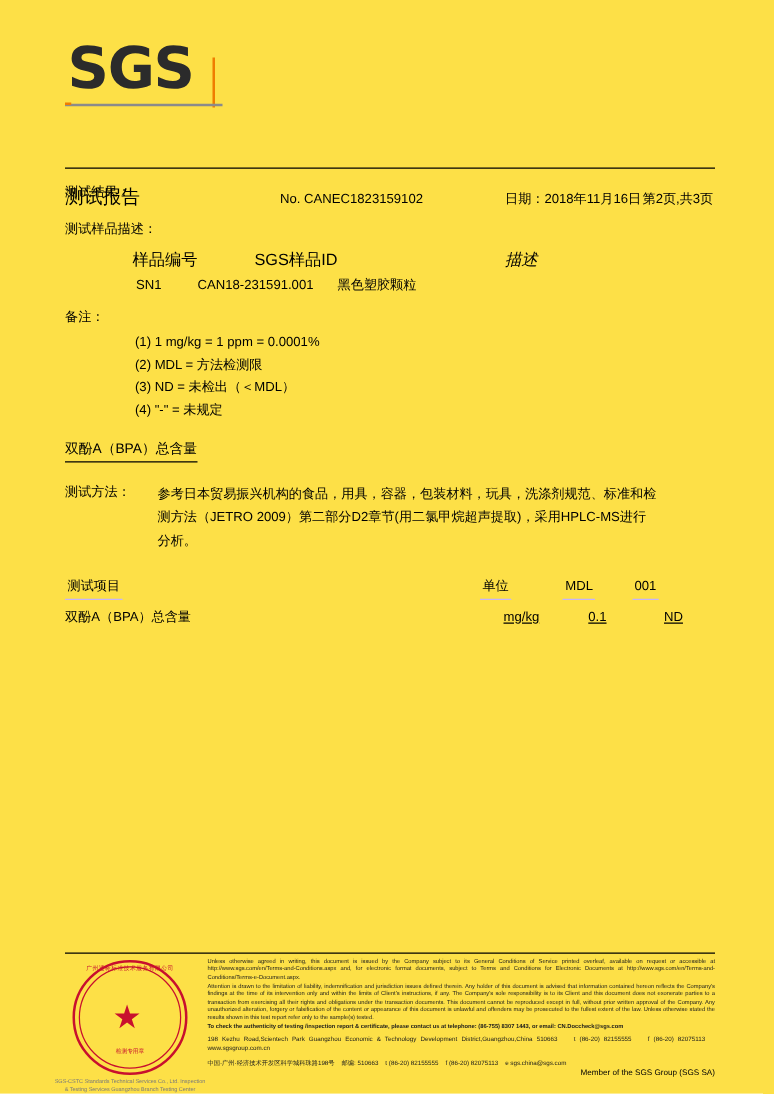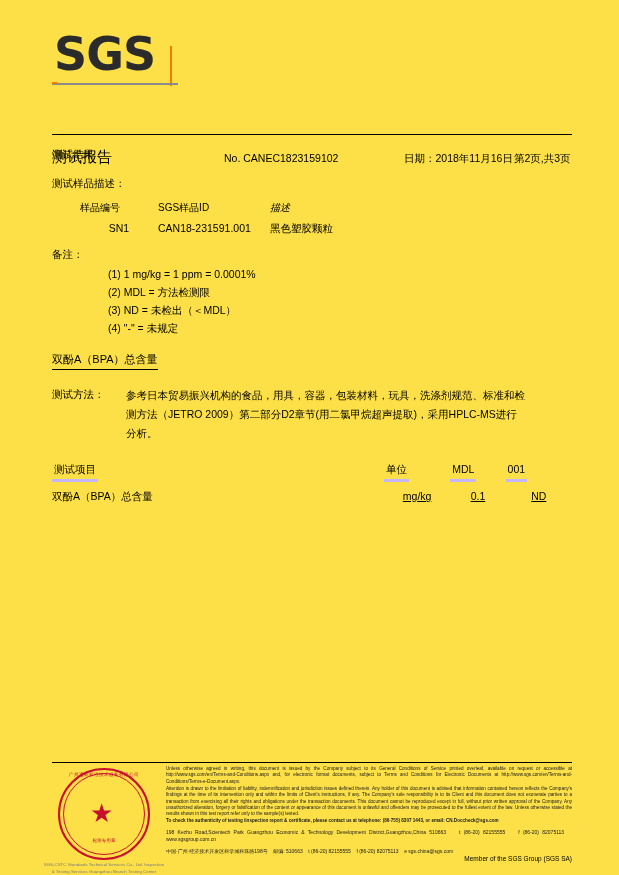--- a/index.html
+++ b/index.html
@@ -125,23 +125,23 @@
 
   .label-plain { font-size: 10.5px; }
 
   
   .sample-table {
     margin-top: 6px;
     border-collapse: collapse;
     margin-left: 28px;
   }
   .sample-table th {
-    font-size: 10px;
+    font-size: 13px;
     font-weight: normal;
-    text-align: left;
+    text-align: right;
     padding: 1px 0 3px 0;
   }
   .sample-table td {
     font-size: 10.5px;
     padding: 1px 0;
   }
   .col-sn  { width: 78px; }
   .col-id  { width: 112px; }
   .col-desc{ width: 160px; font-style: italic; }
   .cell-center { text-align: center; }
@@ -193,21 +193,21 @@
     text-align: left;
   }
   .result-table td {
     font-size: 10.5px;
     padding: 3px 0 2px 0;
   }
   .th-item { width: 300px; }
   .th-unit { width: 60px; text-align: center; }
   .th-mdl  { width: 50px; text-align: center; }
   .th-res  { width: 60px; text-align: center; }
-  .u-line { border-bottom: 3px solid #c4b5fd; display: inline-block; padding: 0 2px 1px 2px;}
+  .u-line { border-bottom: 1px solid #c4b5fd; display: inline-block; padding: 0 2px 1px 2px;}
   .c { text-align: center; text-decoration: underline; }
 
   
   .footer-rule {
     position: absolute;
     left: 52px;
     top: 762px;
     width: 520px;
     height: 1px;
     background: #000;

